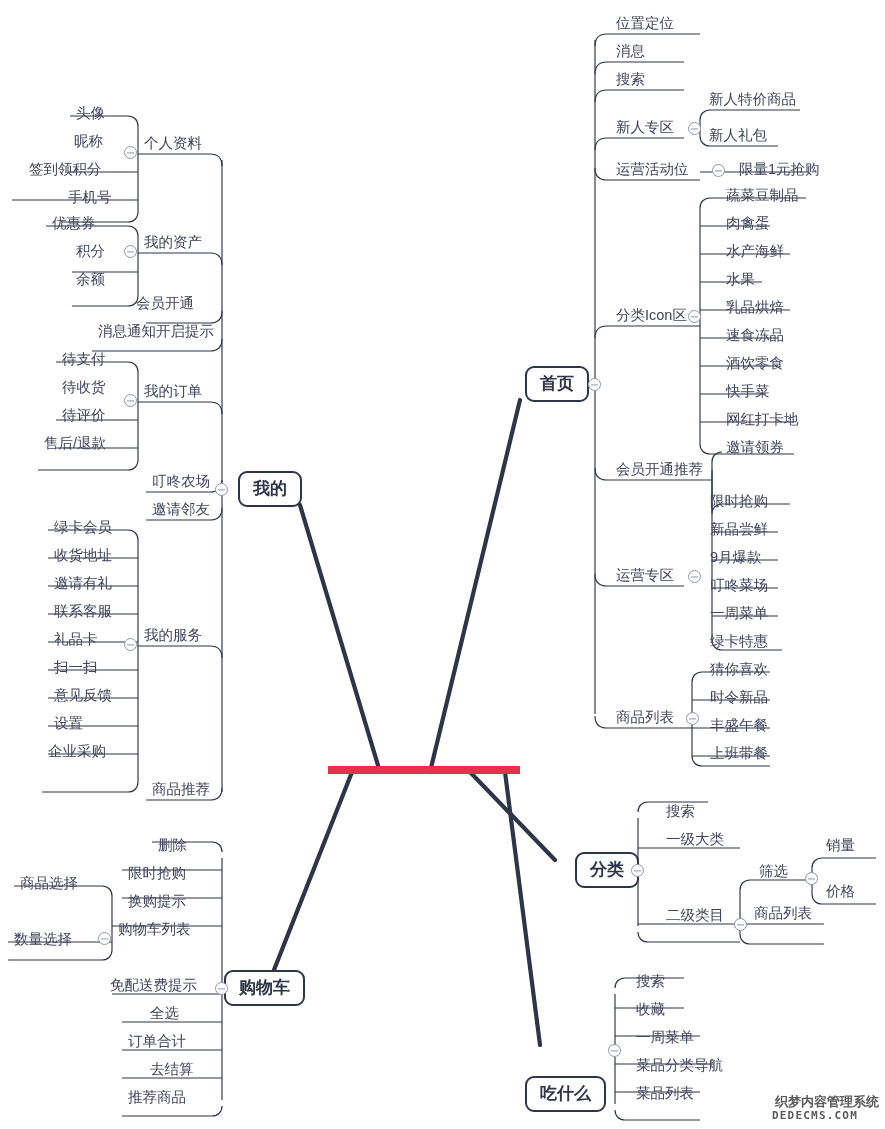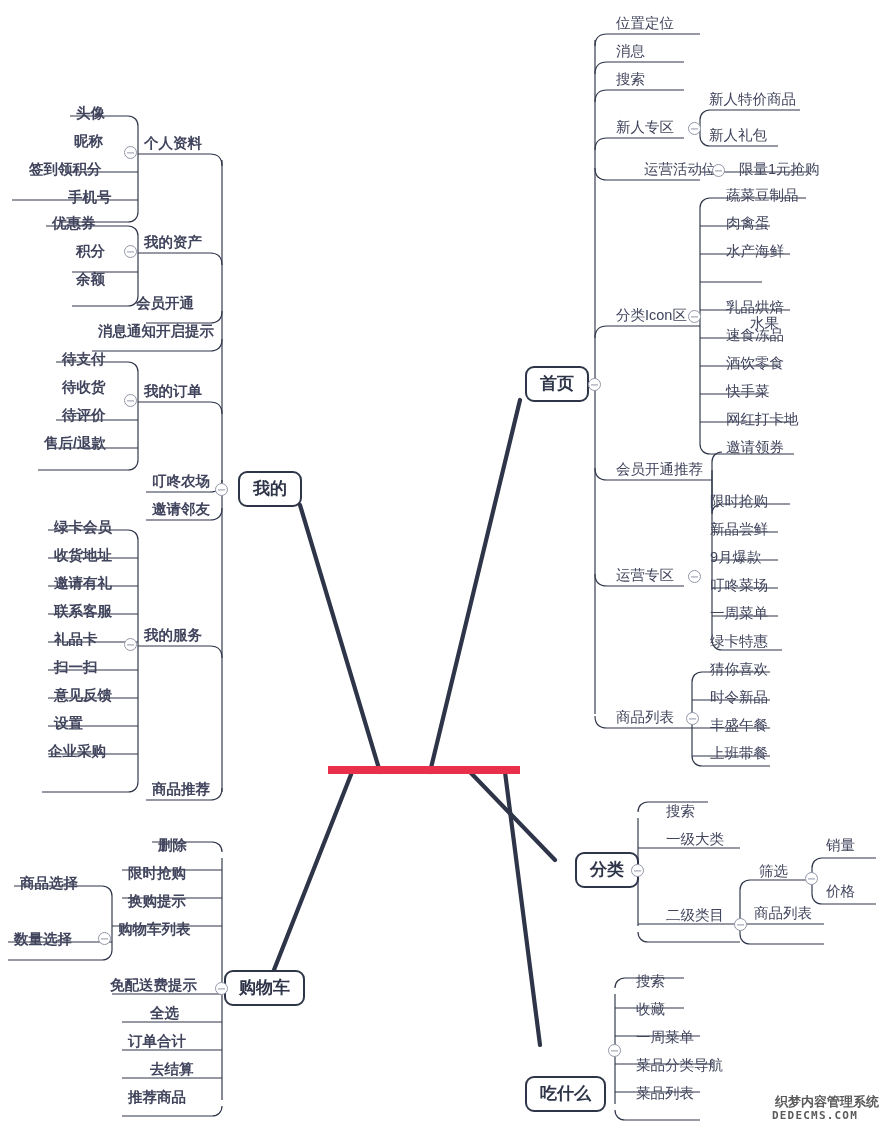--- a/index.html
+++ b/index.html
@@ -26,21 +26,21 @@
     border:2.2px solid #2e3548;border-radius:9px;background:#fff;
     font-weight:bold;font-size:17px;color:#2e3548;
     padding:7px 13px 8px 13px;text-align:center;
   }
 
   
   .leaf{
     font-size:14.5px;color:#40445c;padding:0 4px 3px 4px;
   }
   .leaf.r{text-align:left;}
-  .leaf.l{text-align:right;font-weight:bold;}
+  .leaf.l{text-align:right;}
 
   
   .toggle{
     position:absolute;width:13px;height:13px;border-radius:50%;
     border:1.2px solid #9296a8;background:#fff;box-sizing:border-box;
   }
   .toggle::before{
     content:"";position:absolute;left:2px;right:2px;top:50%;
     height:1.2px;background:#9296a8;transform:translateY(-50%);
   }
@@ -234,36 +234,36 @@
     <span>搜索</span></div>
 
   <div class="node leaf r" style="left:612px;top:120px;">
     <span>新人专区</span></div>
   <div class="toggle" style="left:688px;top:122px;"></div>
   <div class="node leaf r" style="left:705px;top:92px;">
     <span>新人特价商品</span></div>
   <div class="node leaf r" style="left:705px;top:128px;">
     <span>新人礼包</span></div>
 
-  <div class="node leaf r" style="left:640px;top:162px;">
+  <div class="node leaf r" style="left:612px;top:162px;">
     <span>运营活动位</span></div>
   <div class="toggle" style="left:712px;top:164px;"></div>
   <div class="node leaf r" style="left:735px;top:162px;">
     <span>限量1元抢购</span></div>
 
   <div class="node leaf r" style="left:612px;top:308px;">
     <span>分类Icon区</span></div>
   <div class="toggle" style="left:688px;top:310px;"></div>
   <div class="node leaf r" style="left:722px;top:188px;">
     <span>蔬菜豆制品</span></div>
   <div class="node leaf r" style="left:722px;top:216px;">
     <span>肉禽蛋</span></div>
   <div class="node leaf r" style="left:722px;top:244px;">
     <span>水产海鲜</span></div>
-  <div class="node leaf r" style="left:746px;top:272px;margin-top:44px;">
+  <div class="node leaf r" style="left:722px;top:272px;">
     <span>水果</span></div>
   <div class="node leaf r" style="left:722px;top:300px;">
     <span>乳品烘焙</span></div>
   <div class="node leaf r" style="left:722px;top:328px;">
     <span>速食冻品</span></div>
   <div class="node leaf r" style="left:722px;top:356px;">
     <span>酒饮零食</span></div>
   <div class="node leaf r" style="left:722px;top:384px;">
     <span>快手菜</span></div>
   <div class="node leaf r" style="left:722px;top:412px;">

